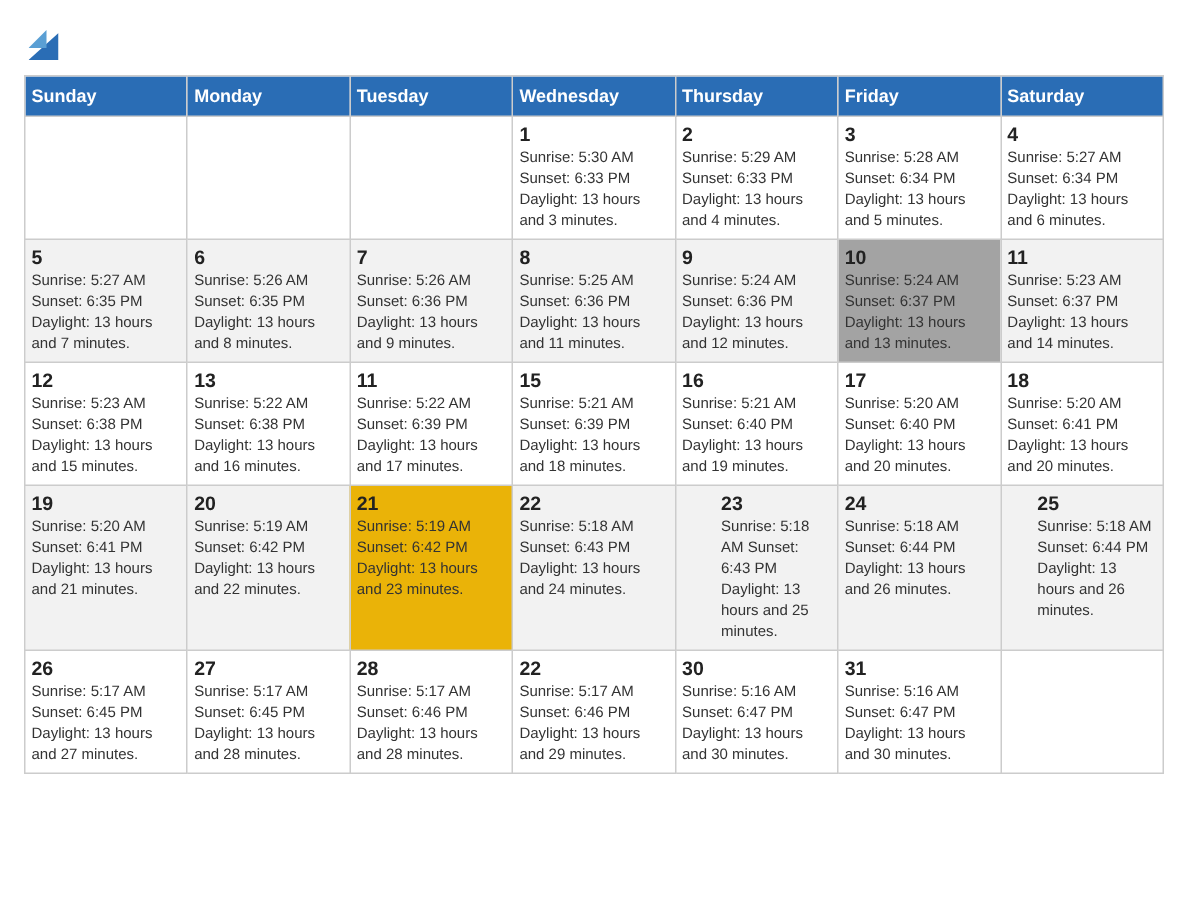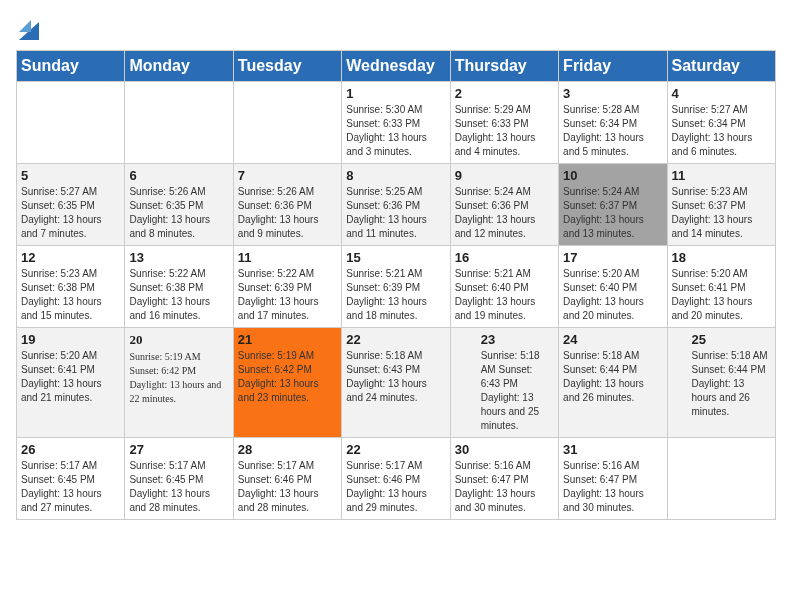--- a/index.html
+++ b/index.html
@@ -50,21 +50,21 @@
     .calendar {
       width: 100%;
       border-collapse: collapse;
       font-size: 11px;
     }
     .calendar th {
       background: #2a6db5;
       color: #fff;
       padding: 6px 4px;
       text-align: left;
-      font-size: 16px;
+      font-size: 12px;
       font-weight: bold;
       border: 1px solid #ccc;
     }
     .calendar td {
       border: 1px solid #ccc;
       vertical-align: top;
       padding: 4px;
       height: 80px;
       width: calc(100% / 7);
       background: #fff;
@@ -235,27 +235,27 @@
 Daylight: 13 hours and 20 minutes.</div>
         </td>
       </tr>
       <tr>
         <td style="background: rgb(242, 242, 242);">
           <div class="day-number">19</div>
           <div class="day-info">Sunrise: 5:20 AM
 Sunset: 6:41 PM
 Daylight: 13 hours and 21 minutes.</div>
         </td>
-        <td style="background: rgb(242, 242, 242); font-family: Liberation Serif, serif;">
+        <td style="background: rgb(242, 242, 242);">
           <div class="day-number">20</div>
           <div class="day-info">Sunrise: 5:19 AM
 Sunset: 6:42 PM
 Daylight: 13 hours and 22 minutes.</div>
         </td>
-        <td style="background: #f97316;">
+        <td style="background: #eab308;">
           <div class="day-number">21</div>
           <div class="day-info">Sunrise: 5:19 AM
 Sunset: 6:42 PM
 Daylight: 13 hours and 23 minutes.</div>
         </td>
         <td style="background: rgb(242, 242, 242);">
           <div class="day-number">22</div>
           <div class="day-info">Sunrise: 5:18 AM
 Sunset: 6:43 PM
 Daylight: 13 hours and 24 minutes.</div>

